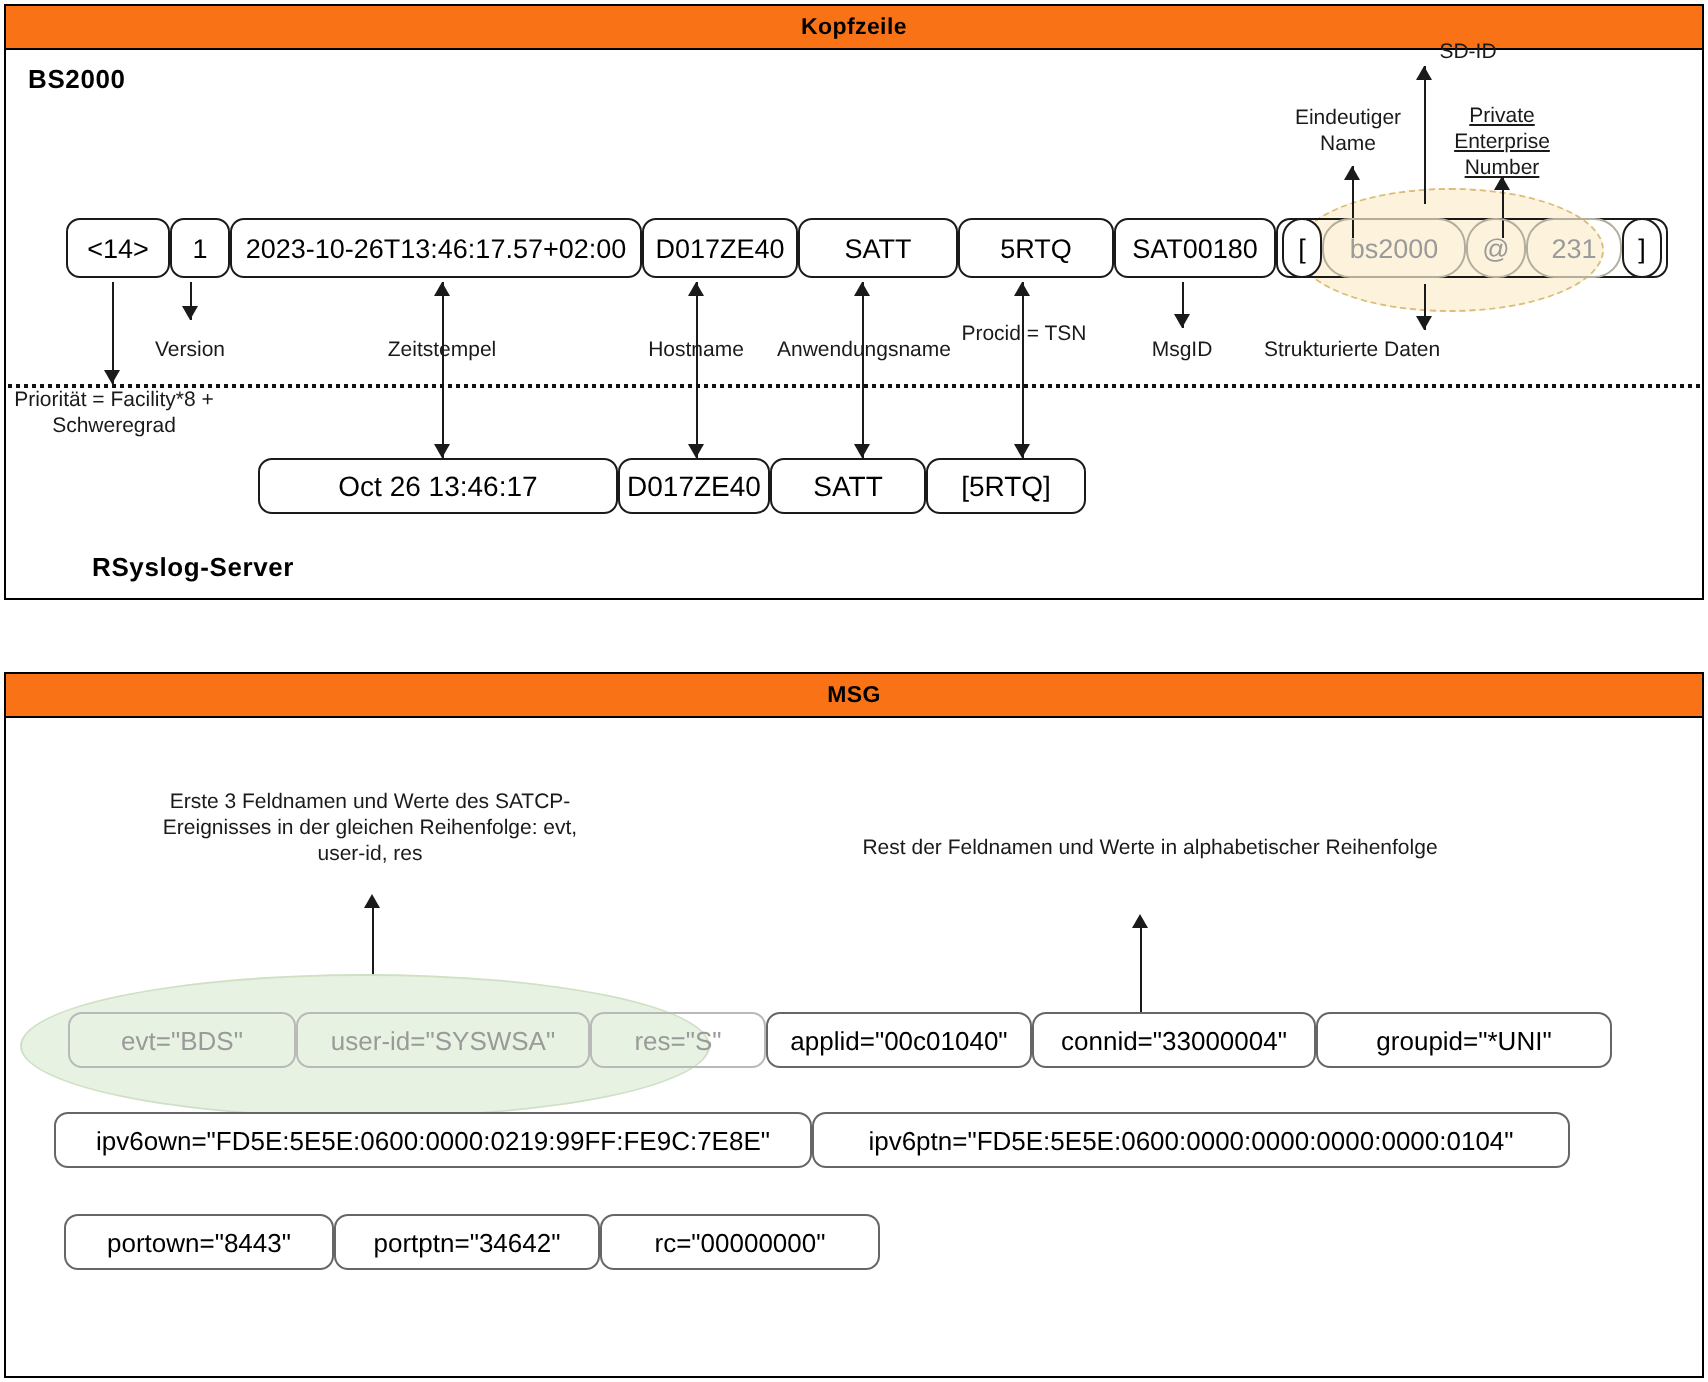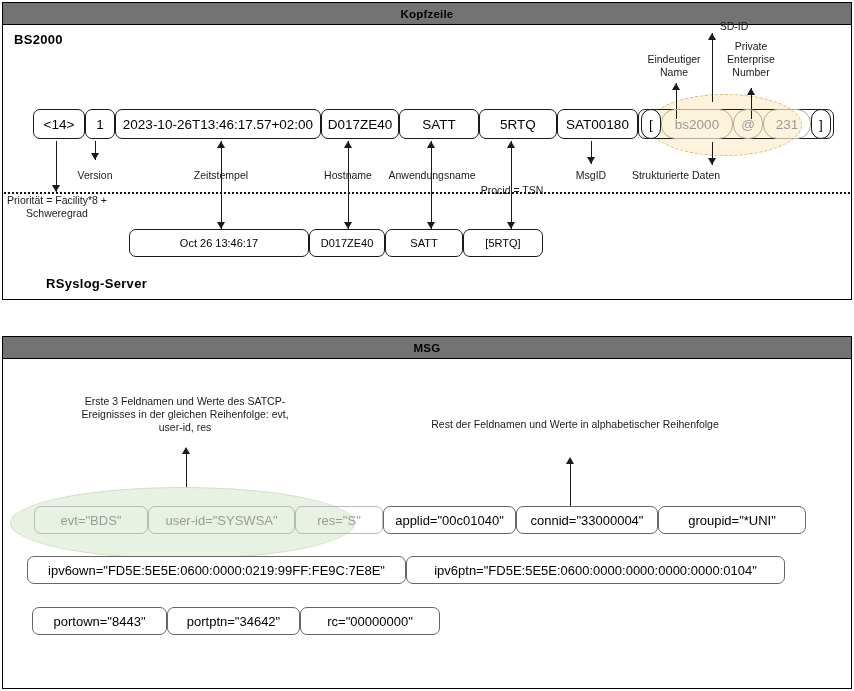--- a/index.html
+++ b/index.html
@@ -28,21 +28,21 @@
 
   .panel-title-bar {
     position: absolute;
     left: 0; top: 0; right: 0;
     height: 22px;
     border-bottom: 1.5px solid #000000;
     box-sizing: border-box;
     display: flex;
     align-items: center;
     justify-content: center;
-    background: #737373;
+    background: #f97316;
   }
   .panel-title-bar span {
     font-size: 11.5px;
     font-weight: bold;
     letter-spacing: 0.2px;
   }
 
   .corner-label {
     position: absolute;
     font-size: 13px;
@@ -60,21 +60,21 @@
     align-items: stretch;
   }
   .tok {
     border: 1.6px solid #1a1a1a;
     border-radius: 7px;
     box-sizing: border-box;
     background: #ffffff;
     display: flex;
     align-items: center;
     justify-content: center;
-    font-size: 11px;
+    font-size: 14px;
     white-space: nowrap;
     height: 28px;
     padding: 0 6px;
     color: #000000;
   }
   .tok.dim {
     color: #9a9a9a;
     border-color: #b9b9b9;
     background: transparent;
   }
@@ -221,21 +221,21 @@
 <div class="ellipse" id="ellipse-sd"></div>
 
 <div class="anno" id="anno-sdid" style="left:704px; top:20px; width:60px;">SD-ID</div>
 <div class="vline" style="left:712px; top:33px; height:69px;"></div>
 <div class="arrowhead up" style="left:708px; top:33px;"></div>
 
 <div class="anno wrap" id="anno-unique" style="left:638px; top:53px; width:72px;">Eindeutiger Name</div>
 <div class="vline" style="left:676px; top:83px; height:36px;"></div>
 <div class="arrowhead up" style="left:672px; top:83px;"></div>
 
-<div class="anno wrap" id="anno-pen" style="left:718px; top:40px; width:66px;">Private Enterprise Number</div>
+<div class="anno wrap" id="anno-pen" style="left:718px; top:52px; width:66px;text-decoration:underline;">Private Enterprise Number</div>
 <div class="vline" style="left:751px; top:88px; height:31px;"></div>
 <div class="arrowhead up" style="left:747px; top:88px;"></div>
 
 <div class="tokrow" id="hdr-row">
   <div class="tok w-prio">&lt;14&gt;</div>
   <div class="tok w-ver">1</div>
   <div class="tok w-ts">2023-10-26T13:46:17.57+02:00</div>
   <div class="tok w-host">D017ZE40</div>
   <div class="tok w-app">SATT</div>
   <div class="tok w-proc">5RTQ</div>
@@ -272,21 +272,21 @@
 <div class="arrowhead up" style="left:344px; top:141px;"></div>
 <div class="vline" style="left:348px; top:165px; height:65px;"></div>
 <div class="arrowhead down" style="left:344px; top:222px;"></div>
 
 <div class="anno" style="left:387px; top:169px; width:90px;">Anwendungsname</div>
 <div class="vline" style="left:431px; top:141px; height:24px;"></div>
 <div class="arrowhead up" style="left:427px; top:141px;"></div>
 <div class="vline" style="left:431px; top:165px; height:65px;"></div>
 <div class="arrowhead down" style="left:427px; top:222px;"></div>
 
-<div class="anno" style="left:476px; top:184px; width:72px;">Procid = TSN</div>
+<div class="anno" style="left:476px; top:161px; width:72px;">Procid = TSN</div>
 <div class="vline" style="left:511px; top:141px; height:24px;"></div>
 <div class="arrowhead up" style="left:507px; top:141px;"></div>
 <div class="vline" style="left:511px; top:165px; height:65px;"></div>
 <div class="arrowhead down" style="left:507px; top:222px;"></div>
 
 <div class="anno" style="left:566px; top:169px; width:50px;">MsgID</div>
 <div class="vline" style="left:591px; top:141px; height:23px;"></div>
 <div class="arrowhead down" style="left:587px; top:157px;"></div>
 
 <div id="dotted-sep"></div>

